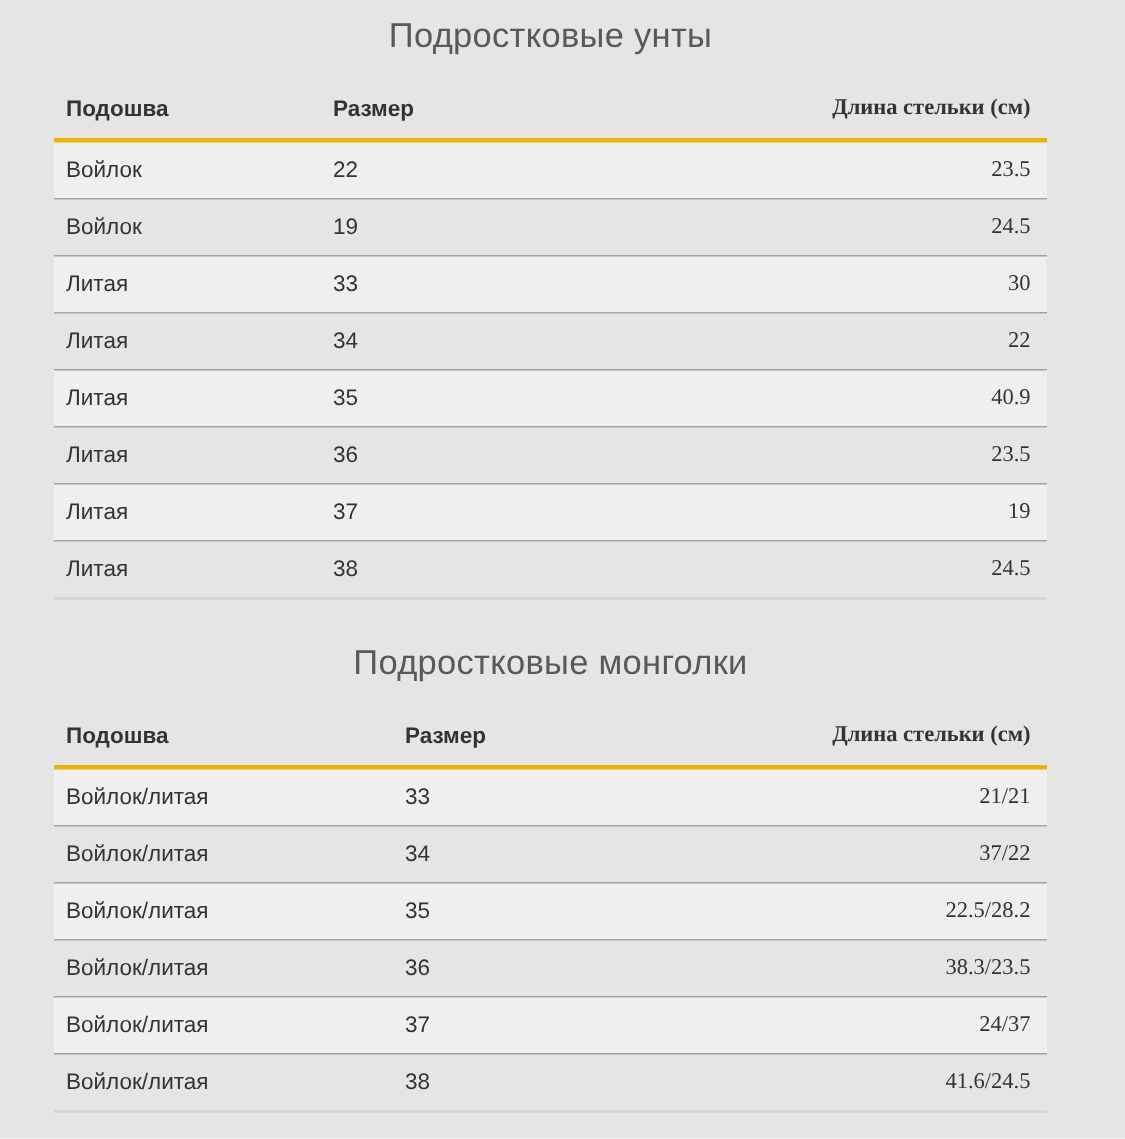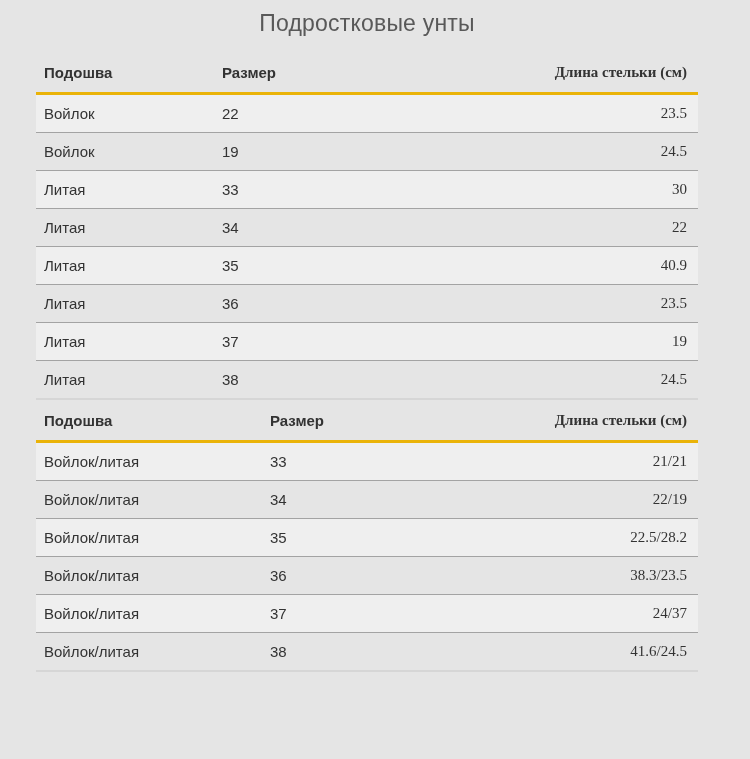--- a/index.html
+++ b/index.html
@@ -132,20 +132,21 @@
           <tr>
             <td>Литая</td>
             <td>38</td>
             <td class="num">24.5</td>
           </tr>
         </tbody>
     </table>
   </section>
 
   <section>
+    <h2 class="chart-title second">Подростковые монголки</h2>
     <table class="size-table t1">
       <colgroup>
         <col class="c0">
           <col class="c1">
           <col class="c2">
       </colgroup>
       <thead>
         <tr>
           <th>Подошва</th>
           <th>Размер</th>
@@ -154,21 +155,21 @@
       </thead>
       <tbody>
           <tr>
             <td>Войлок/литая</td>
             <td>33</td>
             <td class="num">21/21</td>
           </tr>
           <tr>
             <td>Войлок/литая</td>
             <td>34</td>
-            <td class="num">22/19</td>
+            <td class="num">37/22</td>
           </tr>
           <tr>
             <td>Войлок/литая</td>
             <td>35</td>
             <td class="num">22.5/28.2</td>
           </tr>
           <tr>
             <td>Войлок/литая</td>
             <td>36</td>
             <td class="num">38.3/23.5</td>

